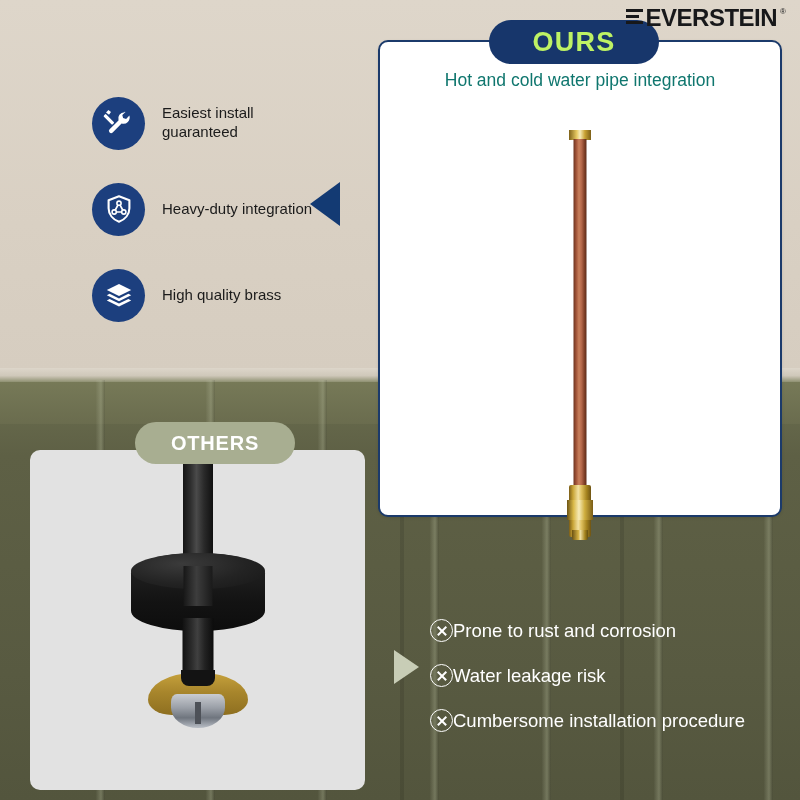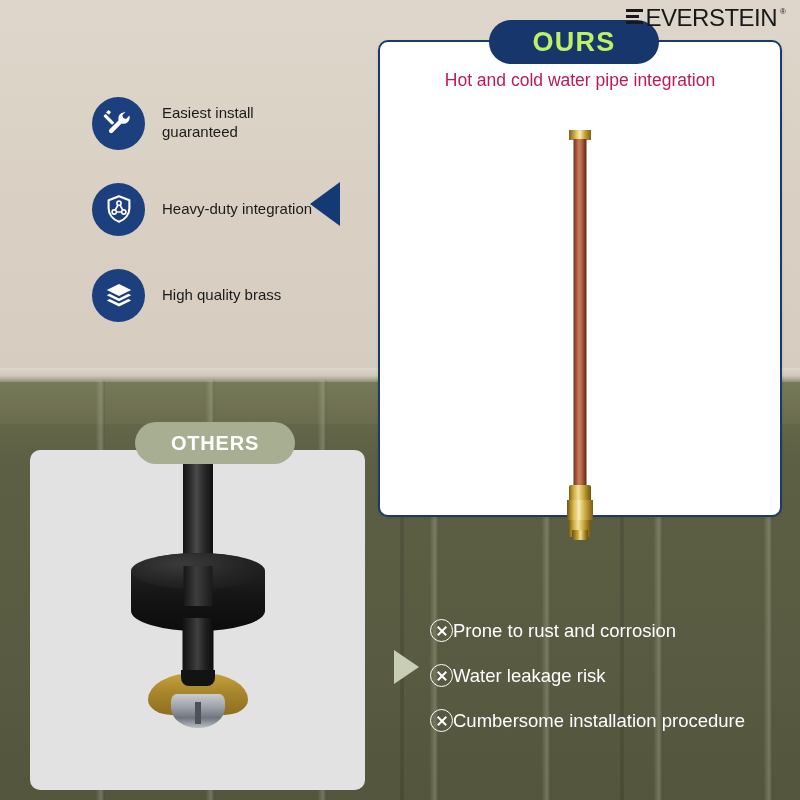--- a/index.html
+++ b/index.html
@@ -74,21 +74,21 @@
     gap: 3px;
     width: 17px;
     margin-top: 5px;
   }
   .logo-mark i { display: block; height: 3px; background: #17181a; }
   .logo-mark i:nth-child(1) { width: 17px; }
   .logo-mark i:nth-child(2) { width: 13px; }
   .logo-mark i:nth-child(3) { width: 17px; }
   .logo-text {
     font-size: 24px;
-    font-weight: normal;
+    font-weight: bold;
     letter-spacing: -0.5px;
     color: #17181a;
     line-height: 1;
     margin-top: 2px;
   }
   .logo-tm {
     font-size: 8px;
     color: #17181a;
     margin-top: 3px;
   }
@@ -160,21 +160,21 @@
     font-size: 27px;
     font-weight: bold;
     letter-spacing: 1.2px;
   }
   .ours-caption {
     position: absolute;
     left: 0; top: 28px;
     width: 100%;
     text-align: center;
     font-size: 17.5px;
-    color: #be185d;
+    color: #0f766e;
     z-index: 22;
   }
 
   
   .pipe-wrap {
     position: absolute;
     left: 50%;
     top: 80px;
     transform: translateX(-50%);
     width: 60px;

